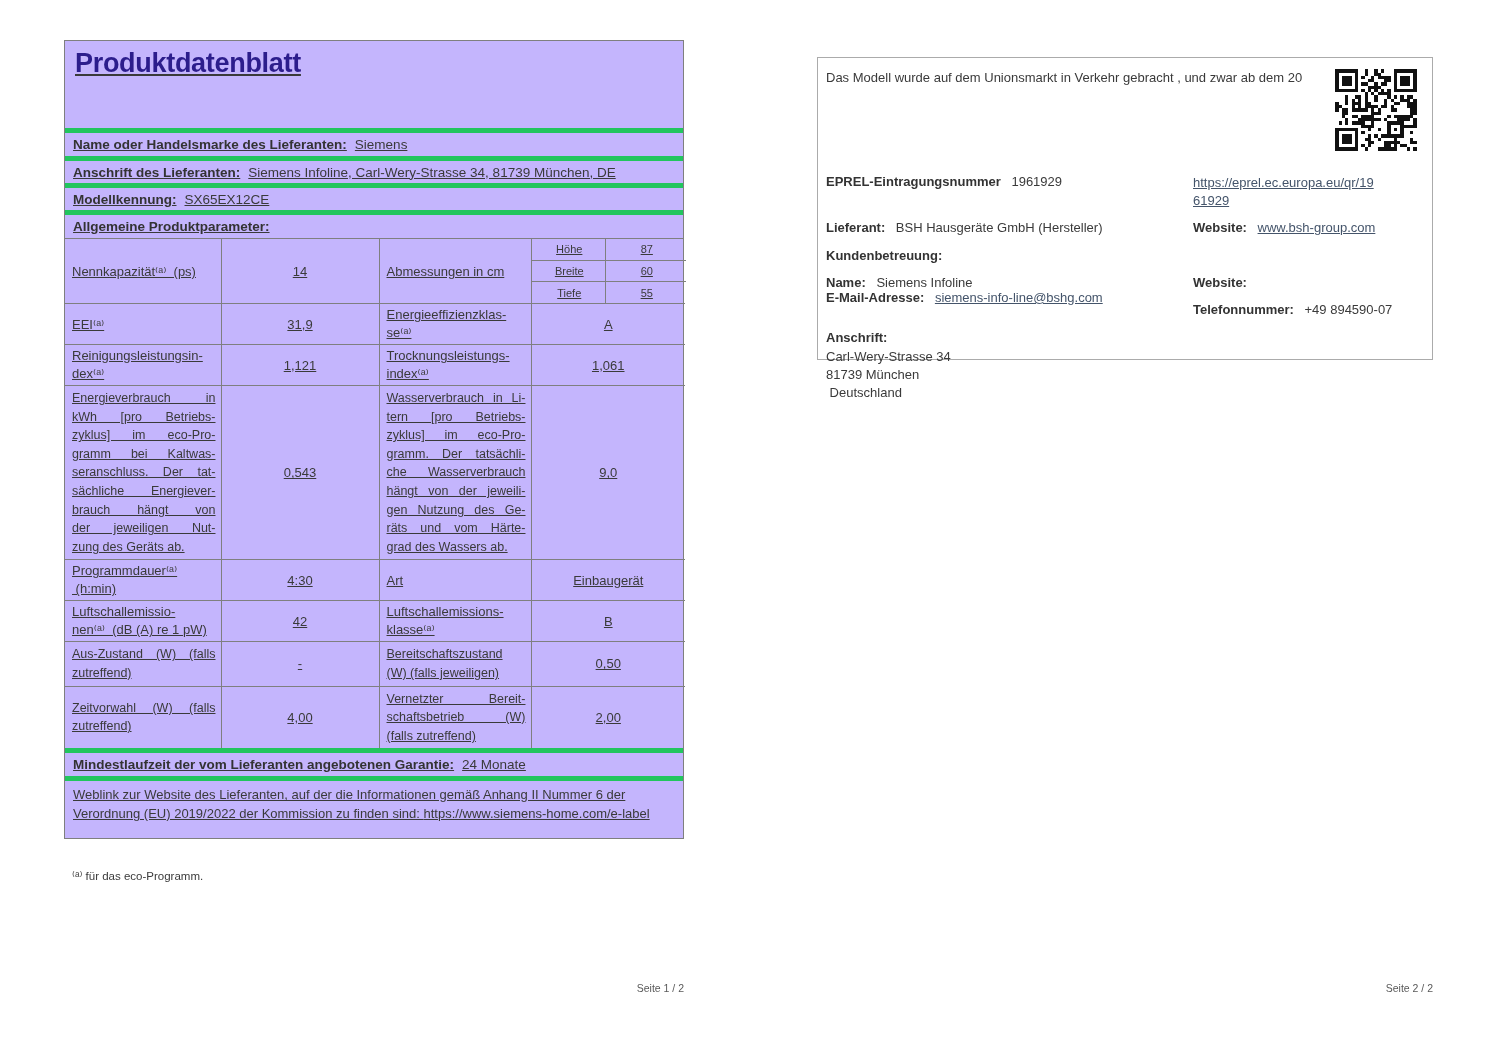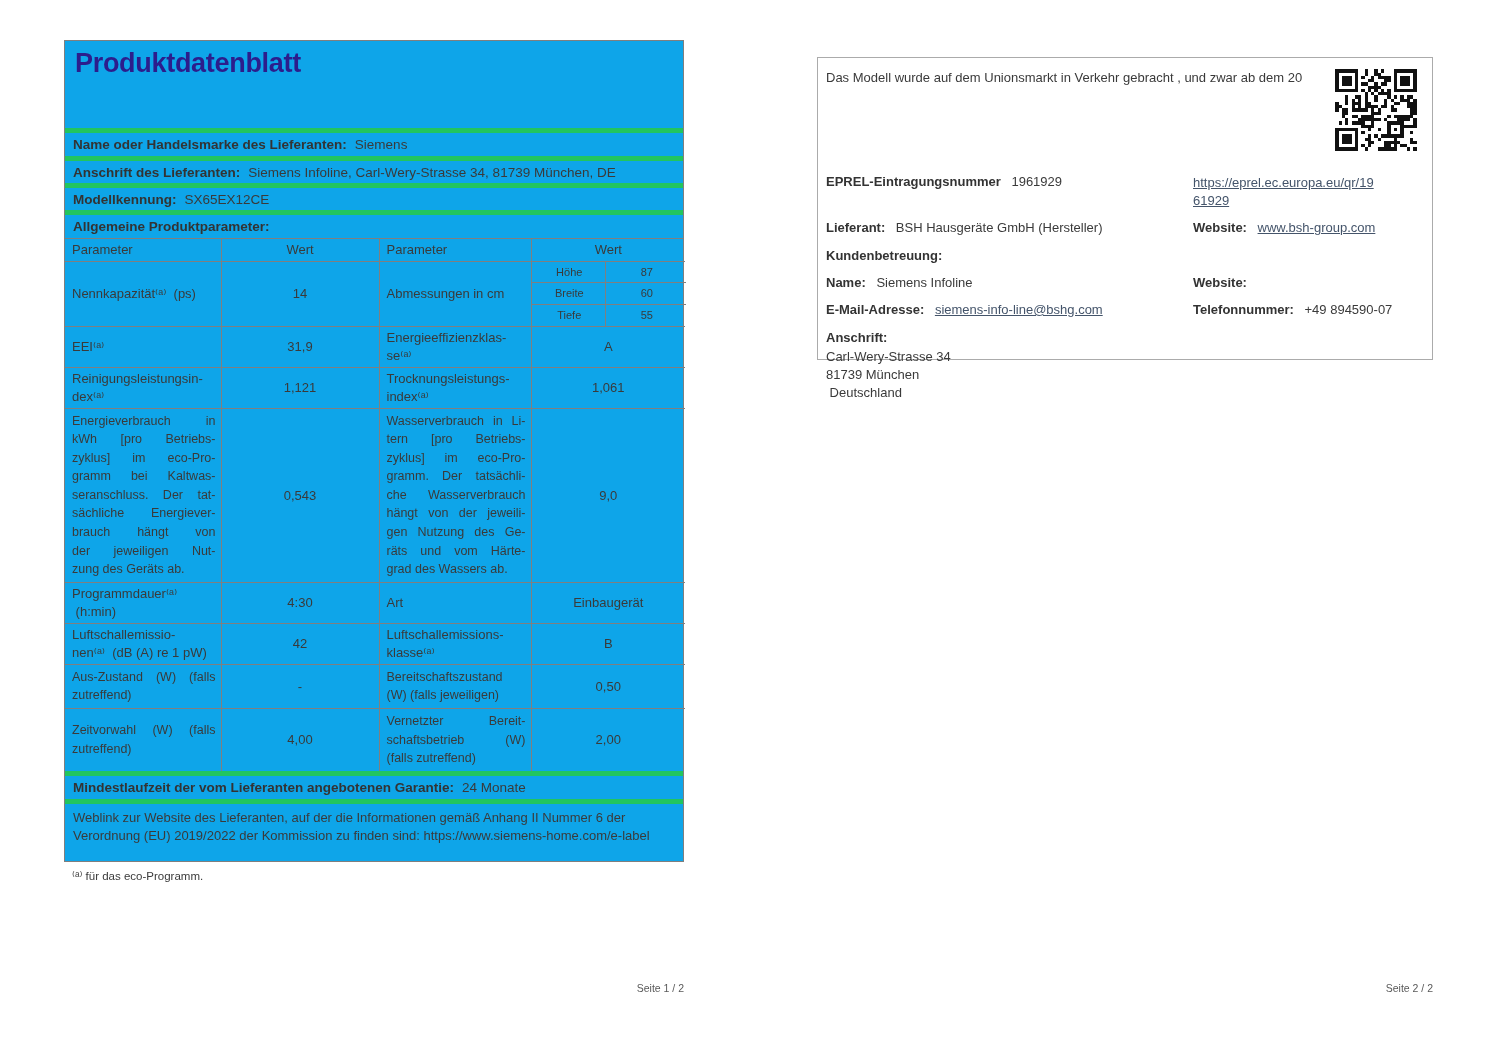--- a/index.html
+++ b/index.html
@@ -1,20 +1,20 @@
 <!DOCTYPE html>
 <html><head>
 <meta charset="utf-8">
 <style>
   html,body{margin:0;padding:0;background:#ffffff;}
   body{font-family:"Liberation Sans","DejaVu Sans",sans-serif;color:#3a3a3a;}
   #canvas{position:relative;width:1500px;height:1061px;background:#ffffff;overflow:hidden;}
 
   
-  #page1{position:absolute;left:64px;top:40px;width:620px;border:1px solid #7f7f7f;box-sizing:border-box;background:#0ea5e9;}
+  #page1{position:absolute;left:64px;top:40px;width:620px;border:1px solid #7f7f7f;box-sizing:border-box;background:#c4b5fd;text-decoration:underline;}
   .sec{border-top:5px solid #22c55e;box-sizing:border-box;padding:3px 8px;display:flex;align-items:center;font-size:13.5px;}
   .sec:first-child{border-top:none;}
   .sec b{font-weight:700;color:#333;}
   .sec .val{margin-left:8px;}
   #title-sec{display:block;padding:7px 10px;height:87px;}
   #doc-title{margin:0;font-size:27px;line-height:30px;font-weight:700;color:#2c1d8c;letter-spacing:-0.3px;}
   #doc-subtitle{margin-top:6px;font-size:11px;line-height:13.5px;color:#3f3f3f;white-space:pre-line;}
   .h28{height:28px;} .h27{height:27px;}
   #weblink-sec{height:62px;align-items:flex-start;padding-top:5px;display:block;font-size:13px;line-height:18.5px;}
 
@@ -89,26 +89,20 @@
 
     <div class="sec" style="padding:0;display:block;border-top:1px solid #7f7f7f;">
       <table id="param-table">
         <colgroup>
             <col style="width:156px">
             <col style="width:158px">
             <col style="width:152px">
             <col style="width:154px">
           </colgroup>
         <tbody>
-          <tr class="h22">
-            <td>Parameter</td>
-            <td class="c">Wert</td>
-            <td>Parameter</td>
-            <td class="c">Wert</td>
-          </tr>
           <tr class="h64">
             <td>Nennkapazität⁽ᵃ⁾&nbsp;&nbsp;(ps)</td>
             <td class="c">14</td>
             <td>Abmessungen in cm</td>
             <td class="nopad">
               <table class="dims-table">
                 <colgroup>
                     <col style="width:74px">
                     <col style="width:80px">
                   </colgroup>
@@ -579,21 +573,21 @@
     </div>
 
     <div class="p2row" style="top:217px;">
       <b>Name:</b>
       <span class="val">Siemens Infoline</span>
     </div>
     <div class="p2row p2right" style="top:217px;">
       <b>Website:</b>
     </div>
 
-    <div class="p2row" style="top:244px;">
+    <div class="p2row" style="top:232px;">
       <b>E-Mail-Adresse:</b>
       <a class="lnk val">siemens-info-line@bshg.com</a>
     </div>
     <div class="p2row p2right" style="top:244px;">
       <b>Telefonnummer:</b>
       <span class="val">+49 894590-07</span>
     </div>
 
     <div class="p2row" style="top:272px;">
       <b>Anschrift:</b>

